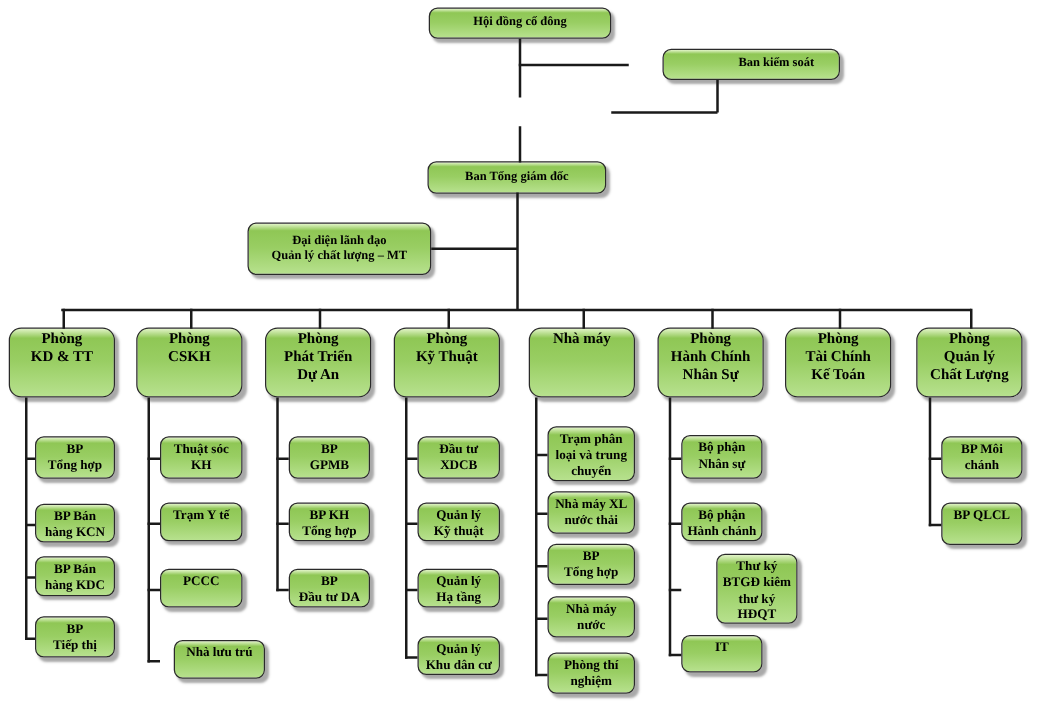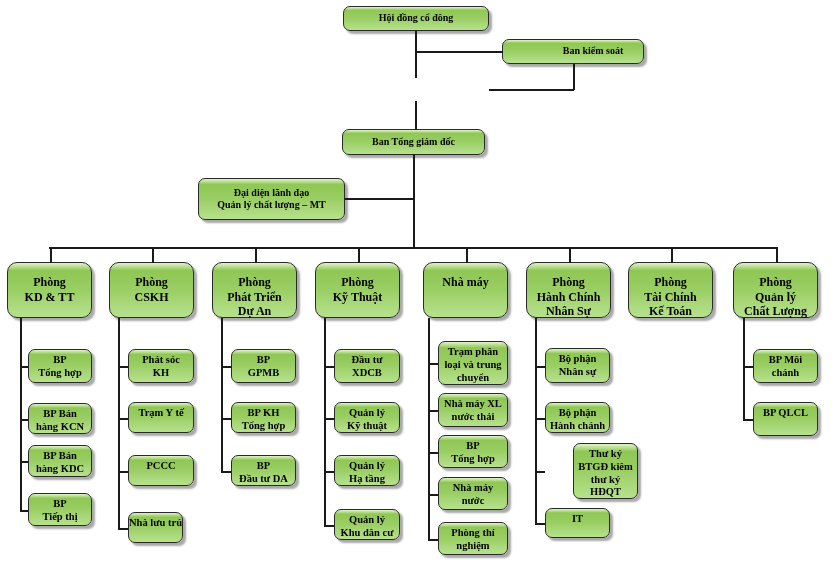--- a/index.html
+++ b/index.html
@@ -19,30 +19,30 @@
     color:#000;
     font-weight:bold;
     text-align:center;
     white-space:pre-line;
     display:flex;
     align-items:center;
     justify-content:center;
     line-height:1.22;
   }
   .lvl0{font-size:10px;border-radius:7px;}
-  .lvl1{font-size:12px;border-radius:10px;align-items:flex-start;padding-top:12px;}
+  .lvl1{font-size:12px;border-radius:10px;align-items:flex-start;padding-top:0;}
   .lvl2{font-size:10.5px;border-radius:7px;align-items:flex-start;padding-top:4px;}
   .line{position:absolute;background:#1a1a1a;}
 </style>
 </head>
 <body>
 
 <div id="canvas">
     <div class="node lvl0" style="left: 343px; top: 6px; width: 146px; height: 25px;">Hội đồng cổ đông</div>
-    <div class="node lvl0" style="left: 502px; top: 39px; width: 142px; height: 25px; padding-left: 40px;">Ban kiểm soát</div>
+    <div class="node lvl0" style="left: 530px; top: 39px; width: 142px; height: 25px; padding-left: 40px;">Ban kiểm soát</div>
     <div class="node lvl0" style="left: 198px; top: 178px; width: 147px; height: 42px;">Đại diện lãnh đạo
 Quản lý chất lượng – MT</div>
     <div class="node lvl0" style="left: 342px; top: 129px; width: 143px; height: 26px;">Ban Tổng giám đốc</div>
     <div class="line" style="left: 415px; top: 31px; width: 1.5px; height: 47px;"></div>
     <div class="line" style="left: 415px; top: 51px; width: 88px; height: 1.5px;"></div>
     <div class="line" style="left: 573px; top: 64px; width: 1.5px; height: 26px;"></div>
     <div class="line" style="left: 489px; top: 89px; width: 85px; height: 1.5px;"></div>
     <div class="line" style="left: 415px; top: 101px; width: 1.5px; height: 29px;"></div>
     <div class="line" style="left: 413px; top: 154px; width: 1.5px; height: 94px;"></div>
     <div class="line" style="left: 345px; top: 198px; width: 69px; height: 1.5px;"></div>
@@ -80,28 +80,28 @@
     <div class="node lvl2" style="left: 28px; top: 403px; width: 64px; height: 31px;">BP Bán
 hàng KCN</div>
     <div class="line" style="left: 20px; top: 419px; width: 8px; height: 1.5px;"></div>
     <div class="node lvl2" style="left: 28px; top: 445px; width: 64px; height: 32px;">BP Bán
 hàng KDC</div>
     <div class="line" style="left: 20px; top: 461px; width: 8px; height: 1.5px;"></div>
     <div class="node lvl2" style="left: 28px; top: 493px; width: 64px; height: 33px;">BP
 Tiếp thị</div>
     <div class="line" style="left: 20px; top: 510px; width: 8px; height: 1.5px;"></div>
     <div class="line" style="left: 20px; top: 318px; width: 1.5px; height: 193.5px;"></div>
-    <div class="node lvl2" style="left: 128px; top: 349px; width: 66px; height: 34px;">Phát sóc
+    <div class="node lvl2" style="left: 128px; top: 349px; width: 66px; height: 34px;">Thuật sóc
 KH</div>
     <div class="line" style="left: 118px; top: 366px; width: 10px; height: 1.5px;"></div>
     <div class="node lvl2" style="left: 128px; top: 402px; width: 66px; height: 31px;">Trạm Y tế</div>
     <div class="line" style="left: 118px; top: 418px; width: 10px; height: 1.5px;"></div>
     <div class="node lvl2" style="left: 128px; top: 455px; width: 66px; height: 31px;">PCCC</div>
     <div class="line" style="left: 118px; top: 471px; width: 10px; height: 1.5px;"></div>
-    <div class="node lvl2" style="left: 128px; top: 512px; width: 55px; height: 31px;">Nhà lưu trú</div>
+    <div class="node lvl2" style="left: 139px; top: 512px; width: 73px; height: 31px;">Nhà lưu trú</div>
     <div class="line" style="left: 118px; top: 528px; width: 10px; height: 1.5px;"></div>
     <div class="line" style="left: 118px; top: 318px; width: 1.5px; height: 211.5px;"></div>
     <div class="node lvl2" style="left: 231px; top: 349px; width: 65px; height: 34px;">BP
 GPMB</div>
     <div class="line" style="left: 221px; top: 366px; width: 10px; height: 1.5px;"></div>
     <div class="node lvl2" style="left: 231px; top: 402px; width: 65px; height: 31px;">BP KH
 Tổng hợp</div>
     <div class="line" style="left: 221px; top: 418px; width: 10px; height: 1.5px;"></div>
     <div class="node lvl2" style="left: 231px; top: 455px; width: 65px; height: 31px;">BP
 Đầu tư DA</div>

